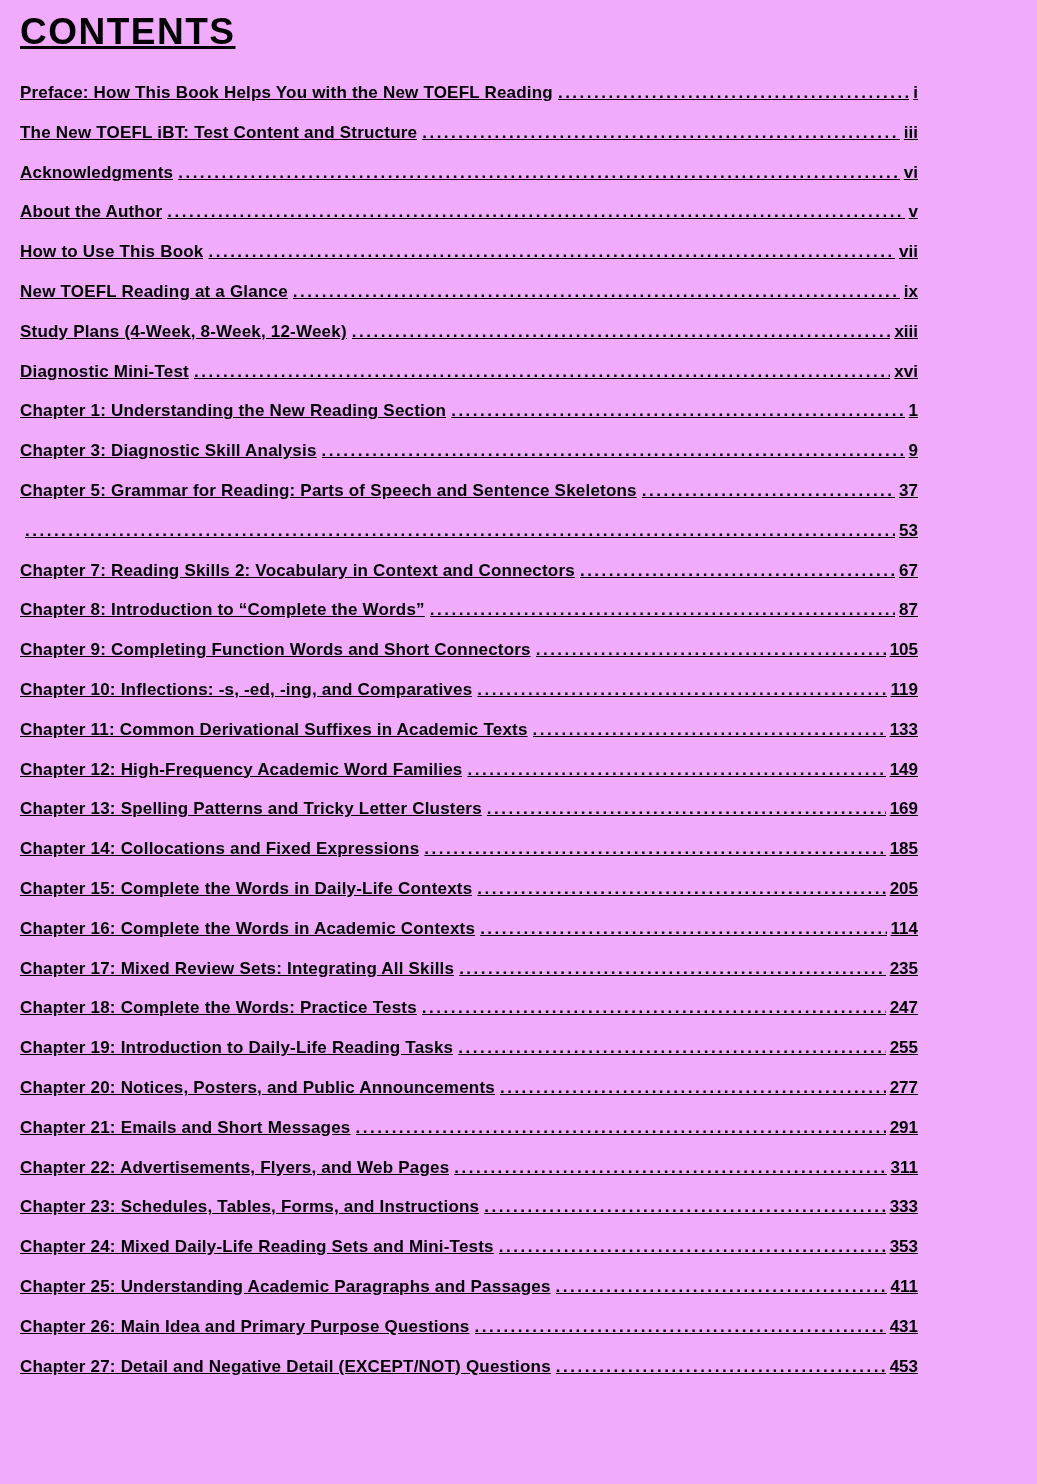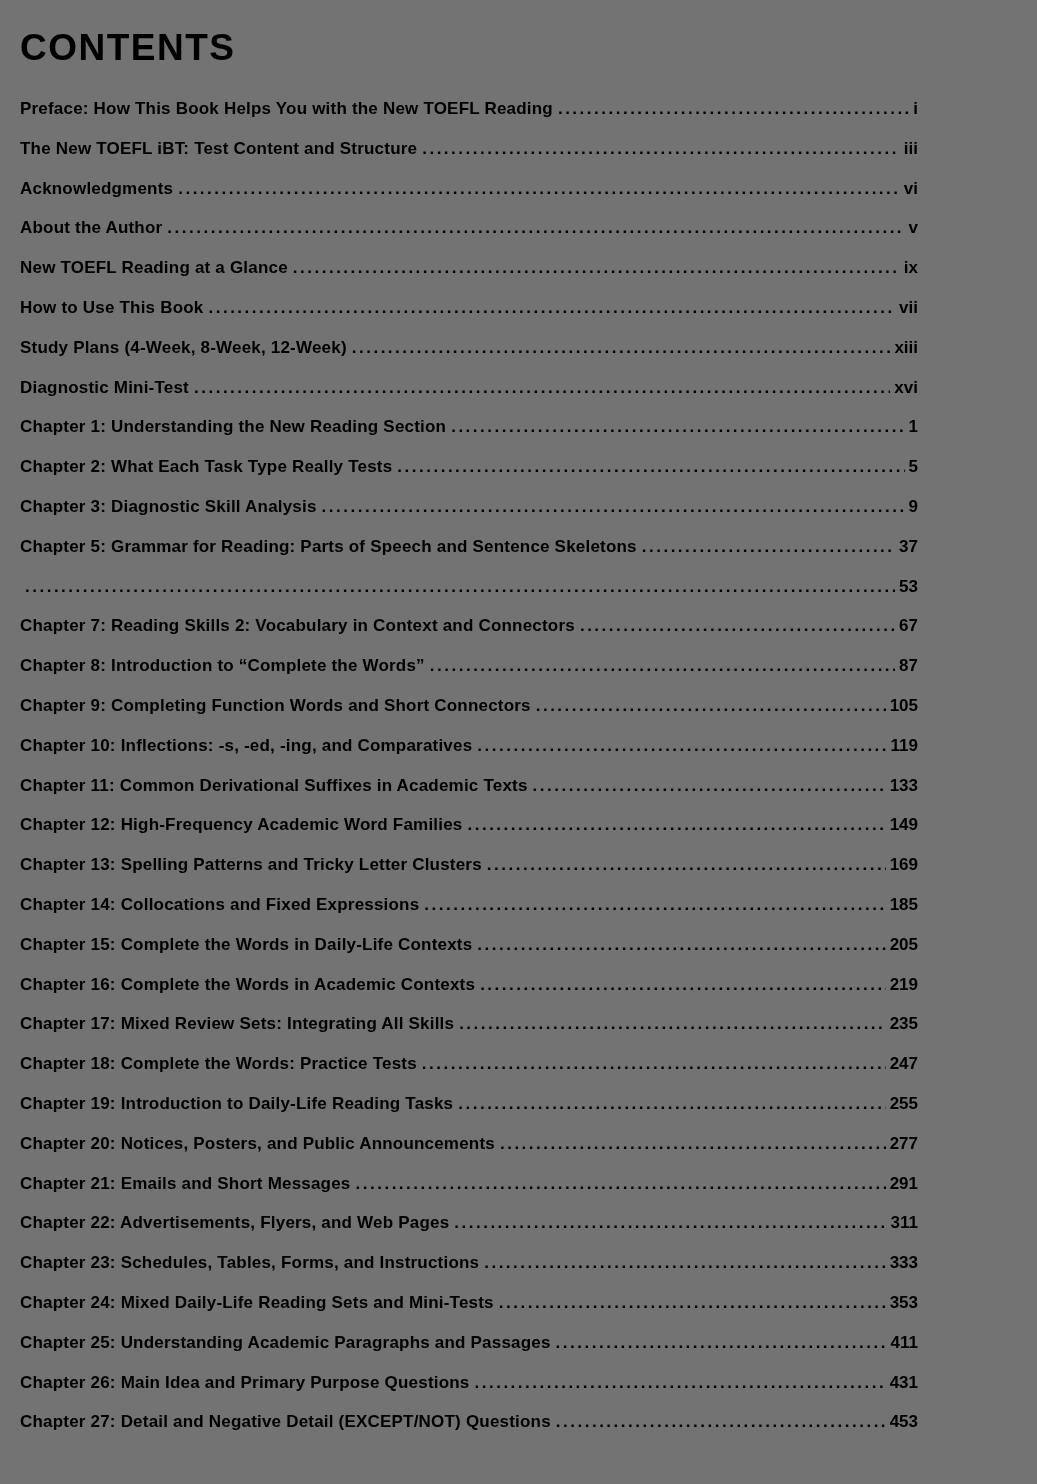--- a/index.html
+++ b/index.html
@@ -4,26 +4,27 @@
 <style>
   html, body {
     margin: 0;
     padding: 0;
     background: #ffffff;
   }
   .page {
     position: relative;
     width: 1037px;
     height: 1484px;
-    background: #737373;
+    background: #f0abfc;
     color: #000000;
     font-family: "Liberation Sans", "DejaVu Sans", sans-serif;
     box-sizing: border-box;
-    padding: 28px 0 0 20px;
+    padding: 12px 0 0 20px;
     overflow: hidden;
+    text-decoration: underline;
   }
   .page-title {
     margin: 0;
     font-size: 37px;
     font-weight: 900;
     letter-spacing: 1.5px;
     line-height: 40px;
     color: #000000;
   }
   .toc {
@@ -85,54 +86,49 @@
     <span class="pagenum">vi</span>
   </div>
 
   <div class="row">
     <span class="title">About the Author</span>
     <span class="dots"></span>
     <span class="pagenum">v</span>
   </div>
 
   <div class="row">
+    <span class="title">How to Use This Book</span>
+    <span class="dots"></span>
+    <span class="pagenum">vii</span>
+  </div>
+
+  <div class="row">
     <span class="title">New TOEFL Reading at a Glance</span>
     <span class="dots"></span>
     <span class="pagenum">ix</span>
   </div>
 
   <div class="row">
-    <span class="title">How to Use This Book</span>
-    <span class="dots"></span>
-    <span class="pagenum">vii</span>
-  </div>
-
-  <div class="row">
     <span class="title">Study Plans (4-Week, 8-Week, 12-Week)</span>
     <span class="dots"></span>
     <span class="pagenum">xiii</span>
   </div>
 
   <div class="row">
     <span class="title">Diagnostic Mini-Test</span>
     <span class="dots"></span>
     <span class="pagenum">xvi</span>
   </div>
 
   <div class="row">
     <span class="title">Chapter 1: Understanding the New Reading Section</span>
     <span class="dots"></span>
     <span class="pagenum">1</span>
   </div>
 
-  <div class="row">
-    <span class="title">Chapter 2: What Each Task Type Really Tests</span>
-    <span class="dots"></span>
-    <span class="pagenum">5</span>
-  </div>
 
   <div class="row">
     <span class="title">Chapter 3: Diagnostic Skill Analysis</span>
     <span class="dots"></span>
     <span class="pagenum">9</span>
   </div>
 
 
   <div class="row">
     <span class="title">Chapter 5: Grammar for Reading: Parts of Speech and Sentence Skeletons</span>
@@ -195,21 +191,21 @@
 
   <div class="row">
     <span class="title">Chapter 15: Complete the Words in Daily-Life Contexts</span>
     <span class="dots"></span>
     <span class="pagenum">205</span>
   </div>
 
   <div class="row">
     <span class="title">Chapter 16: Complete the Words in Academic Contexts</span>
     <span class="dots"></span>
-    <span class="pagenum">219</span>
+    <span class="pagenum">114</span>
   </div>
 
   <div class="row">
     <span class="title">Chapter 17: Mixed Review Sets: Integrating All Skills</span>
     <span class="dots"></span>
     <span class="pagenum">235</span>
   </div>
 
   <div class="row">
     <span class="title">Chapter 18: Complete the Words: Practice Tests</span>

